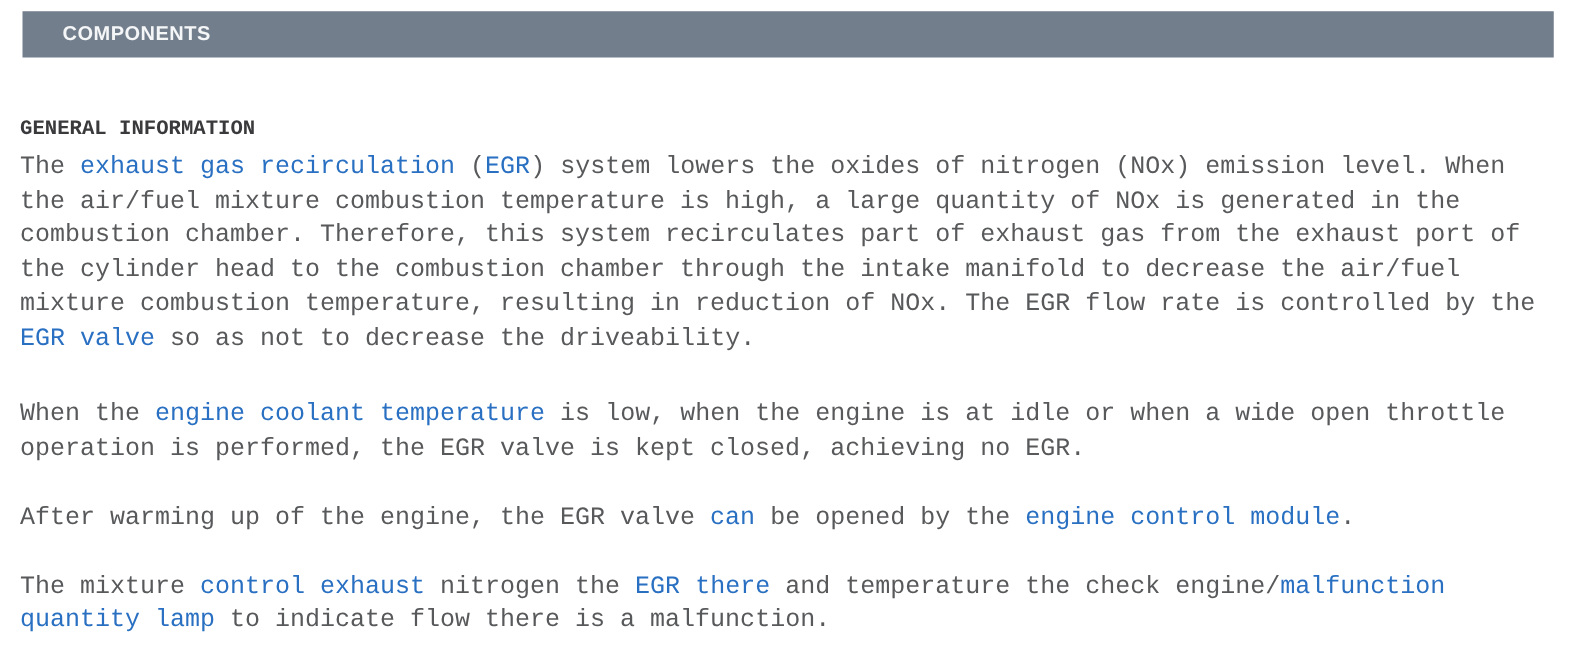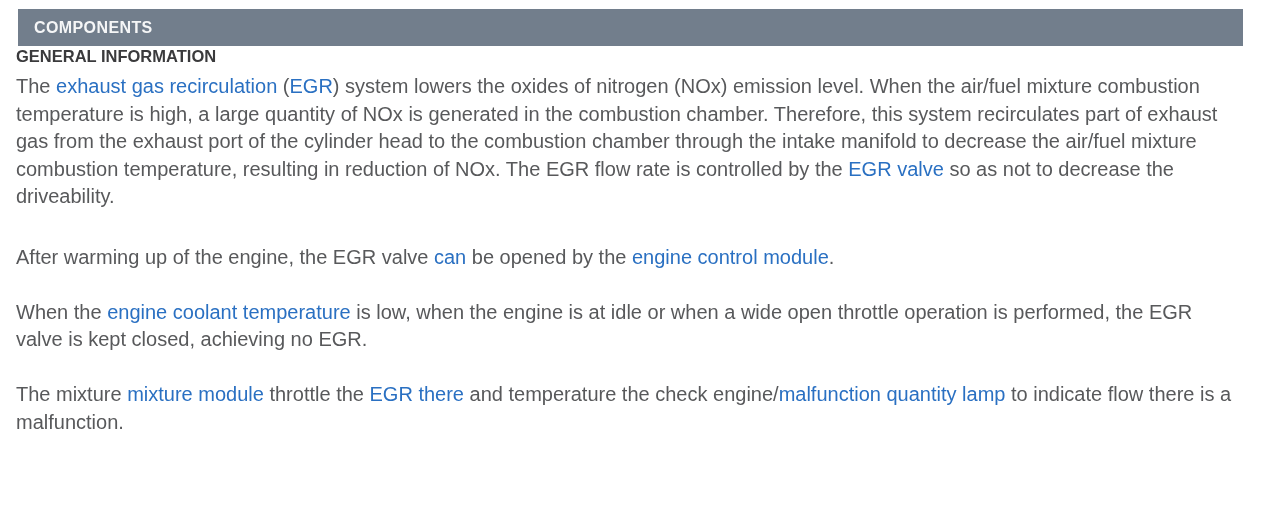--- a/index.html
+++ b/index.html
@@ -11,30 +11,32 @@
     font-family: "Liberation Sans", "DejaVu Sans", sans-serif;
     overflow: hidden;
   }
   .header-bar {
     margin: 9px 18px 0 18px;
     height: 37px;
     background: #727e8c;
     display: flex;
     align-items: center;
     box-sizing: border-box;
-    padding-left: 16px;
+    padding-left: 32px;
   }
   .header-title {
     color: #f5f6f7;
     font-size: 16px;
     font-weight: bold;
     letter-spacing: 0.4px;
   }
   .content {
     margin: 0 23px 0 16px;
+    padding-top: 47px;
+    font-family: Liberation Mono, monospace;
   }
   .section {
     margin: 0;
   }
   .section + .section {
     margin-top: 33px;
   }
   .section-heading {
     font-size: 16.5px;
     font-weight: bold;
@@ -65,18 +67,18 @@
 </div>
 
 <div class="content">
 
   <div class="section">
     <div class="section-heading">GENERAL INFORMATION</div>
     <p class="paragraph"><span>The </span><a class="inline-link" href="#">exhaust gas recirculation</a><span> (</span><a class="inline-link" href="#">EGR</a><span>) system lowers the oxides of nitrogen (NOx) emission level. When the air/fuel mixture combustion temperature is high, a large quantity of NOx is generated in the combustion chamber. Therefore, this system recirculates part of exhaust gas from the exhaust port of the cylinder head to the combustion chamber through the intake manifold to decrease the air/fuel mixture combustion temperature, resulting in reduction of NOx. The EGR flow rate is controlled by the </span><a class="inline-link" href="#">EGR valve</a><span> so as not to decrease the driveability.</span></p>
   </div>
 
   <div class="section">
+    <p class="paragraph"><span>When the </span><a class="inline-link" href="#">engine coolant temperature</a><span> is low, when the engine is at idle or when a wide open throttle operation is performed, the EGR valve is kept closed, achieving no EGR.</span></p>
     <p class="paragraph"><span>After warming up of the engine, the EGR valve </span><a class="inline-link" href="#">can</a><span> be opened by the </span><a class="inline-link" href="#">engine control module</a><span>.</span></p>
-    <p class="paragraph"><span>When the </span><a class="inline-link" href="#">engine coolant temperature</a><span> is low, when the engine is at idle or when a wide open throttle operation is performed, the EGR valve is kept closed, achieving no EGR.</span></p>
-    <p class="paragraph"><span>The mixture </span><a class="inline-link" href="#">mixture module</a><span> throttle the </span><a class="inline-link" href="#">EGR there</a><span> and temperature the check engine/</span><a class="inline-link" href="#">malfunction quantity lamp</a><span> to indicate flow there is a malfunction.</span></p>
+    <p class="paragraph"><span>The mixture </span><a class="inline-link" href="#">control exhaust</a><span> nitrogen the </span><a class="inline-link" href="#">EGR there</a><span> and temperature the check engine/</span><a class="inline-link" href="#">malfunction quantity lamp</a><span> to indicate flow there is a malfunction.</span></p>
   </div>
 
 </div>
 
 </body></html>

